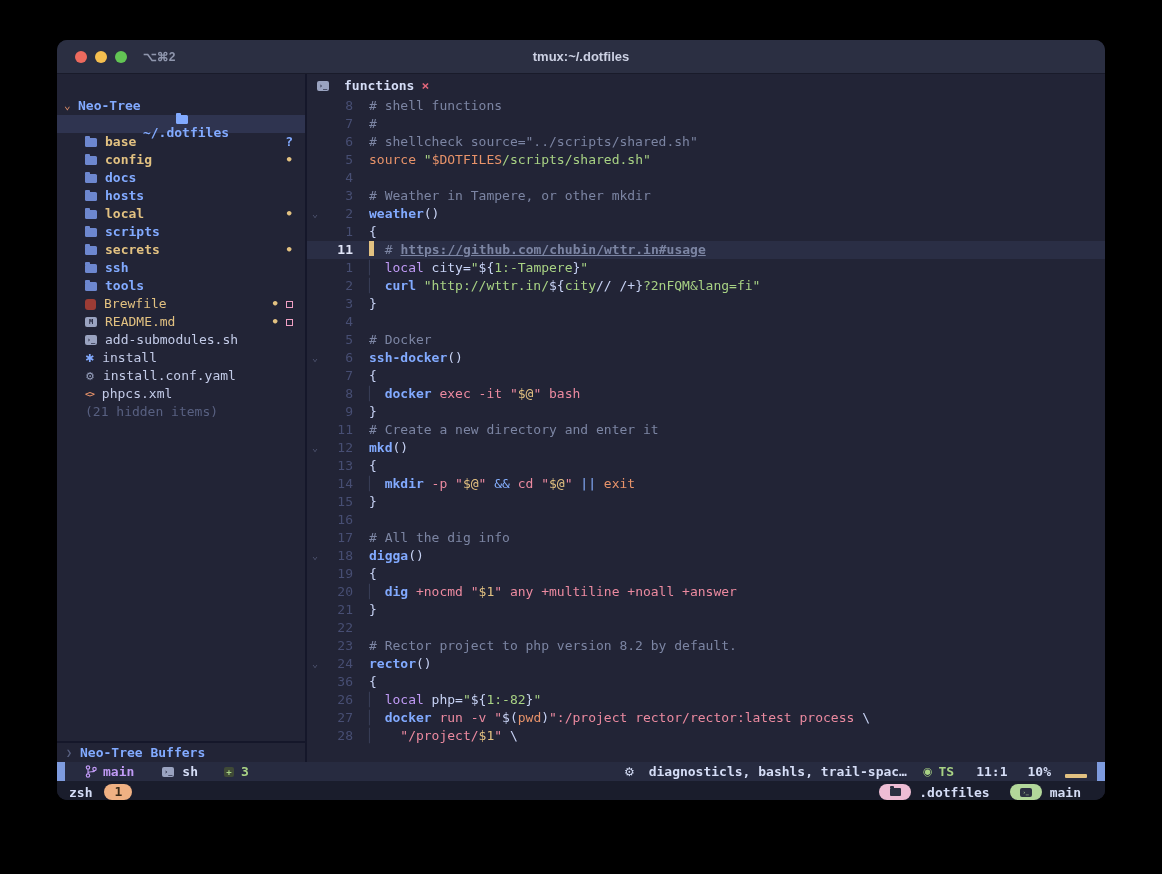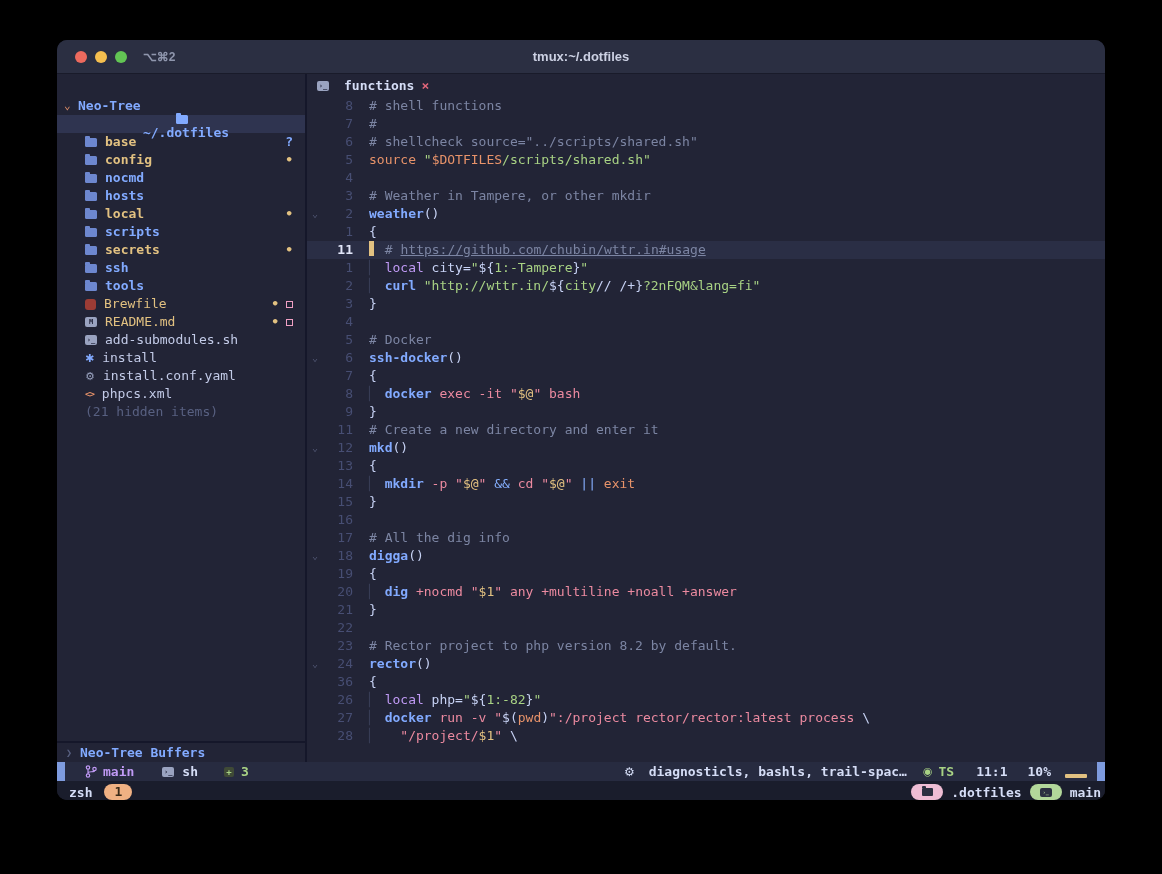--- a/index.html
+++ b/index.html
@@ -64,21 +64,21 @@
   .line{height:18px;display:flex;white-space:pre;align-items:center;}
   .line.cur{background:#2a2e45;}
   .foldcol{width:16px;flex:0 0 auto;color:#545b78;font-size:10px;text-align:center;}
   .numcol{width:30px;flex:0 0 auto;text-align:right;color:var(--numdim);}
   .line.cur .numcol{color:#e2e7fa;font-weight:700;}
   .codetext{padding-left:16px;}
   .cm{color:var(--cm);} .st{color:var(--green);} .kw{color:var(--purple);}
   .fn{color:var(--blue);font-weight:700;} .cd{color:var(--blue);font-weight:700;}
   .pk{color:var(--pink);} .yl{color:var(--yellow);} .or{color:var(--orange);}
   .fg{color:var(--fg);} .op{color:#86b0ff;}
-  .url{color:var(--cm);text-decoration:underline;font-weight:400;}
+  .url{color:var(--cm);text-decoration:underline;font-weight:700;}
   .gd{color:var(--guide);}
   .cursorblk{display:inline-block;width:5px;height:15px;background:var(--yellow);
              vertical-align:-2px;margin-right:3px;}
   
   .buffers{position:absolute;left:0;right:0;bottom:0;height:21px;border-top:2px solid var(--sep);
            display:flex;align-items:center;}
   .buffers .bchev{color:var(--muted);margin:0 8px 0 9px;font-size:10px;}
   .buffers .btxt{color:var(--blue);font-weight:700;font-size:13px;}
   
   .statusline{height:19px;background:var(--status);display:flex;align-items:center;
@@ -97,21 +97,21 @@
   .tsicon{font-family:"DejaVu Sans",sans-serif;font-size:11px;}
   .pos{margin-left:22px;} .pct{margin-left:20px;}
   .tanbar{width:22px;height:4px;background:var(--yellow);border-radius:1px;margin:8px 10px 0 14px;}
   .rblk{width:8px;height:19px;background:#7e9bde;}
   
   .tmuxbar{height:19px;background:var(--tmux);display:flex;align-items:flex-end;
            font-size:13px;font-weight:700;flex:0 0 auto;}
   .zsh{color:#d5ddf6;margin-left:12px;}
   .pill{background:#f0b183;color:#3a2a18;border-radius:9px;padding:0 10px;height:16px;
         line-height:16px;margin-left:12px;font-weight:700;}
-  .tm-right{margin-left:auto;display:flex;align-items:center;margin-right:4px;gap:8px;}
+  .tm-right{margin-left:auto;display:flex;align-items:center;margin-right:24px;gap:20px;}
   .tm-seg{display:flex;align-items:center;gap:8px;}
   .badgepill{width:32px;height:16px;border-radius:8px;display:flex;align-items:center;
              justify-content:center;}
   .badgepill.pink{background:#eebdd4;} .badgepill.green{background:#b2d79a;}
   .mini-folder{width:11px;height:8px;background:#2c3040;border-radius:1px;position:relative;}
   .mini-folder::before{content:"";position:absolute;left:0;top:-2px;width:4px;height:2px;
              background:#2c3040;border-radius:1px 1px 0 0;}
   .mini-term{width:12px;height:9px;background:#2c3040;border-radius:2px;color:#b2d79a;
              font:700 5px "DejaVu Sans Mono",monospace;line-height:9px;text-align:center;}
   .tm-lbl{color:#d5ddf6;}
@@ -150,21 +150,21 @@
           </div>
           <div class="trow t-ind1">
             <span class="mi i-folder"></span>
             <span class="lbl-dirch">config</span>
             <span class="badges">
               <span class="bdot">•</span>
             </span>
           </div>
           <div class="trow t-ind1">
             <span class="mi i-folder"></span>
-            <span class="lbl-dir">nocmd</span>
+            <span class="lbl-dir">docs</span>
           </div>
           <div class="trow t-ind1">
             <span class="mi i-folder"></span>
             <span class="lbl-dir">hosts</span>
           </div>
           <div class="trow t-ind1">
             <span class="mi i-folder"></span>
             <span class="lbl-dirch">local</span>
             <span class="badges">
               <span class="bdot">•</span>

